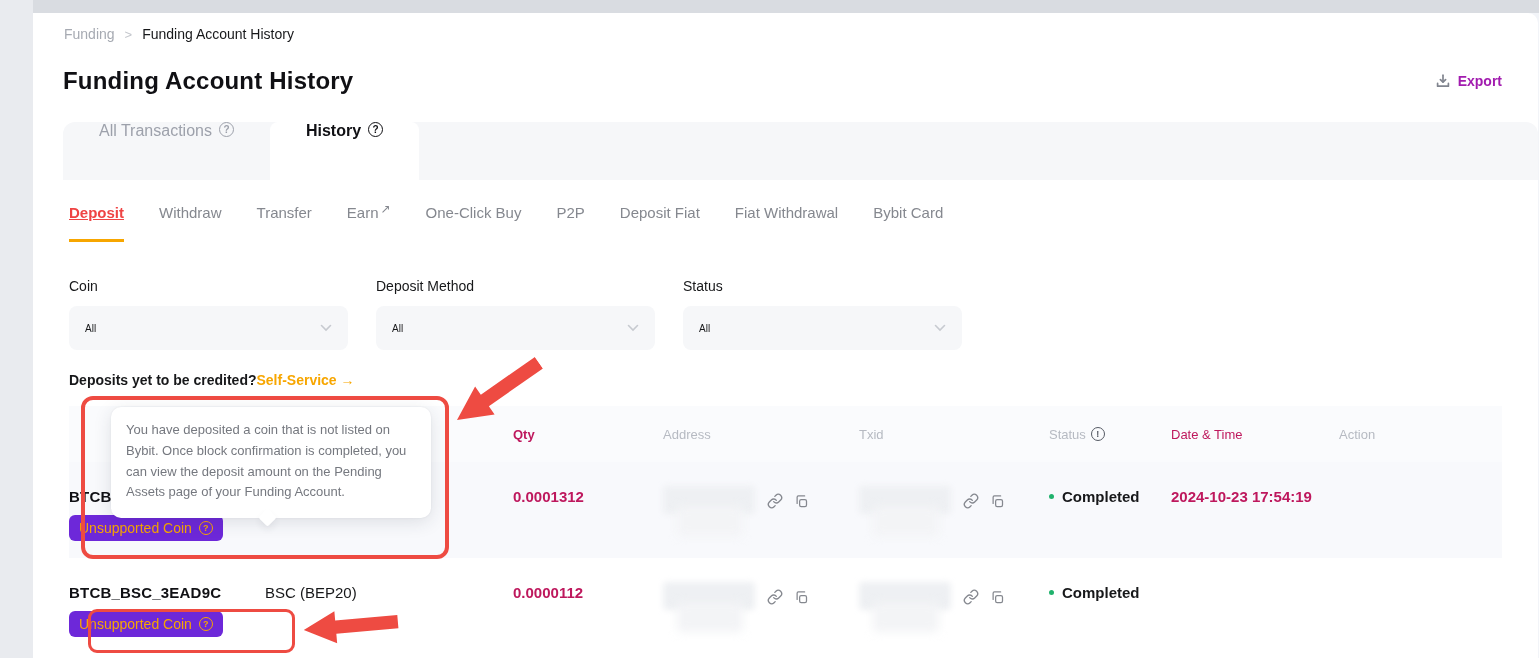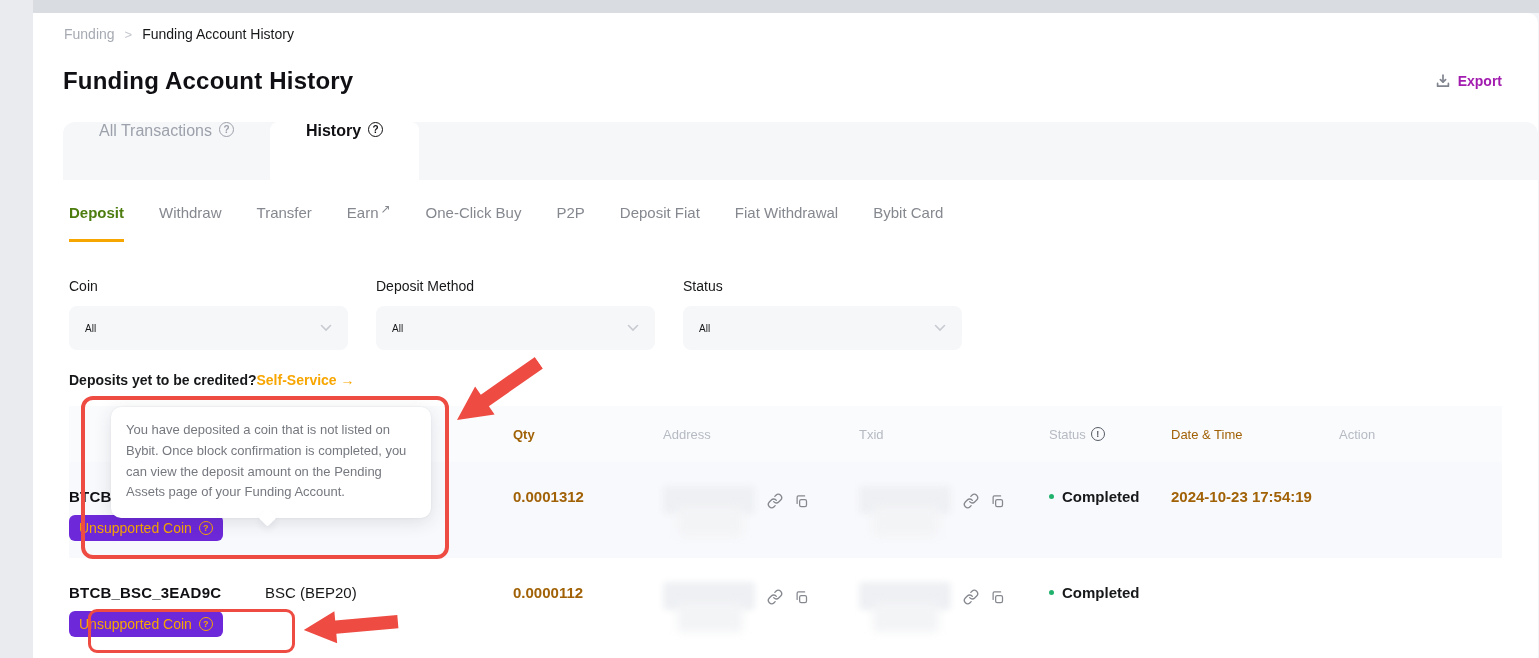--- a/index.html
+++ b/index.html
@@ -36,21 +36,21 @@
   .tab.active { background:#fff; border-radius:8px 8px 0 0; color:#101014; font-weight:700; }
   .qicon {
     width:15px; height:15px; border:1.4px solid currentColor; border-radius:50%;
     display:inline-flex; align-items:center; justify-content:center;
     font-size:10px; font-weight:600; line-height:1; flex:0 0 auto;
   }
   
   .panel { padding:0 36px; }
   .subtabs { display:flex; gap:35px; padding-top:24px; }
   .subtab { font-size:15px; color:#85888f; padding-bottom:18px; cursor:pointer; display:flex; align-items:flex-start; gap:2px; }
-  .subtab.active { color:#4d7c0f; font-weight:700; border-bottom:3px solid #f7a600; }
+  .subtab.active { color:#ef4444; font-weight:700; border-bottom:3px solid #f7a600;text-decoration:underline; }
   .ext-arrow { font-size:12px; margin-top:-2px; }
   
   .filters { display:flex; gap:28px; margin-top:36px; }
   .fgroup { width:279px; }
   .fgroup.date { width:264px; }
   .flabel { font-size:14px; color:#17181a; }
   .fselect {
     margin-top:12px; height:44px; background:#f6f7f9; border-radius:8px;
     display:flex; align-items:center; padding:0 16px; font-size:10px; font-weight:500; cursor:pointer;
   }
@@ -72,21 +72,21 @@
   .trow { align-items:start; }
   .trow.hl { background:#f8f9fc; }
   .trow > div { padding-top:26px; font-size:15px; }
   .coin-cell .coin-name { font-weight:700; color:#101014; font-size:15px; letter-spacing:.2px; }
   .tag {
     margin-top:10px; display:inline-flex; align-items:center; gap:7px;
     background:#6d28d9; color:#f7a600; font-size:14px; font-weight:500;
     padding:5px 10px; border-radius:6px; cursor:pointer;
   }
   .tag .qicon { width:14px; height:14px; font-size:9px; }
-  .qty-cell, .dt-cell { font-weight:600; color:#a16207; }
+  .qty-cell, .dt-cell { font-weight:600; color:#be185d; }
   .qty-cell { padding-left:8px; }
   .status-cell { padding-left:8px; display:flex; align-items:center; gap:8px; font-weight:600; }
   .dot { width:5px; height:5px; border-radius:50%; background:#20b26c; flex:0 0 auto; }
   .dt-cell { padding-left:8px; }
   .redacted-cell { display:flex; align-items:center; gap:10px; padding-top:22px !important; }
   .blobwrap { position:relative; width:94px; height:34px; }
   .blob { position:absolute; left:0; top:2px; width:92px; height:28px; background:#eef0f3; border-radius:4px; filter:blur(3px); }
   .blob2 { position:absolute; left:14px; top:22px; width:66px; height:30px; background:#f3f4f6; border-radius:4px; filter:blur(5px); }
   .cell-icons { display:flex; align-items:center; gap:11px; color:#85888f; }
   .cell-icons svg { stroke:#85888f; cursor:pointer; }

